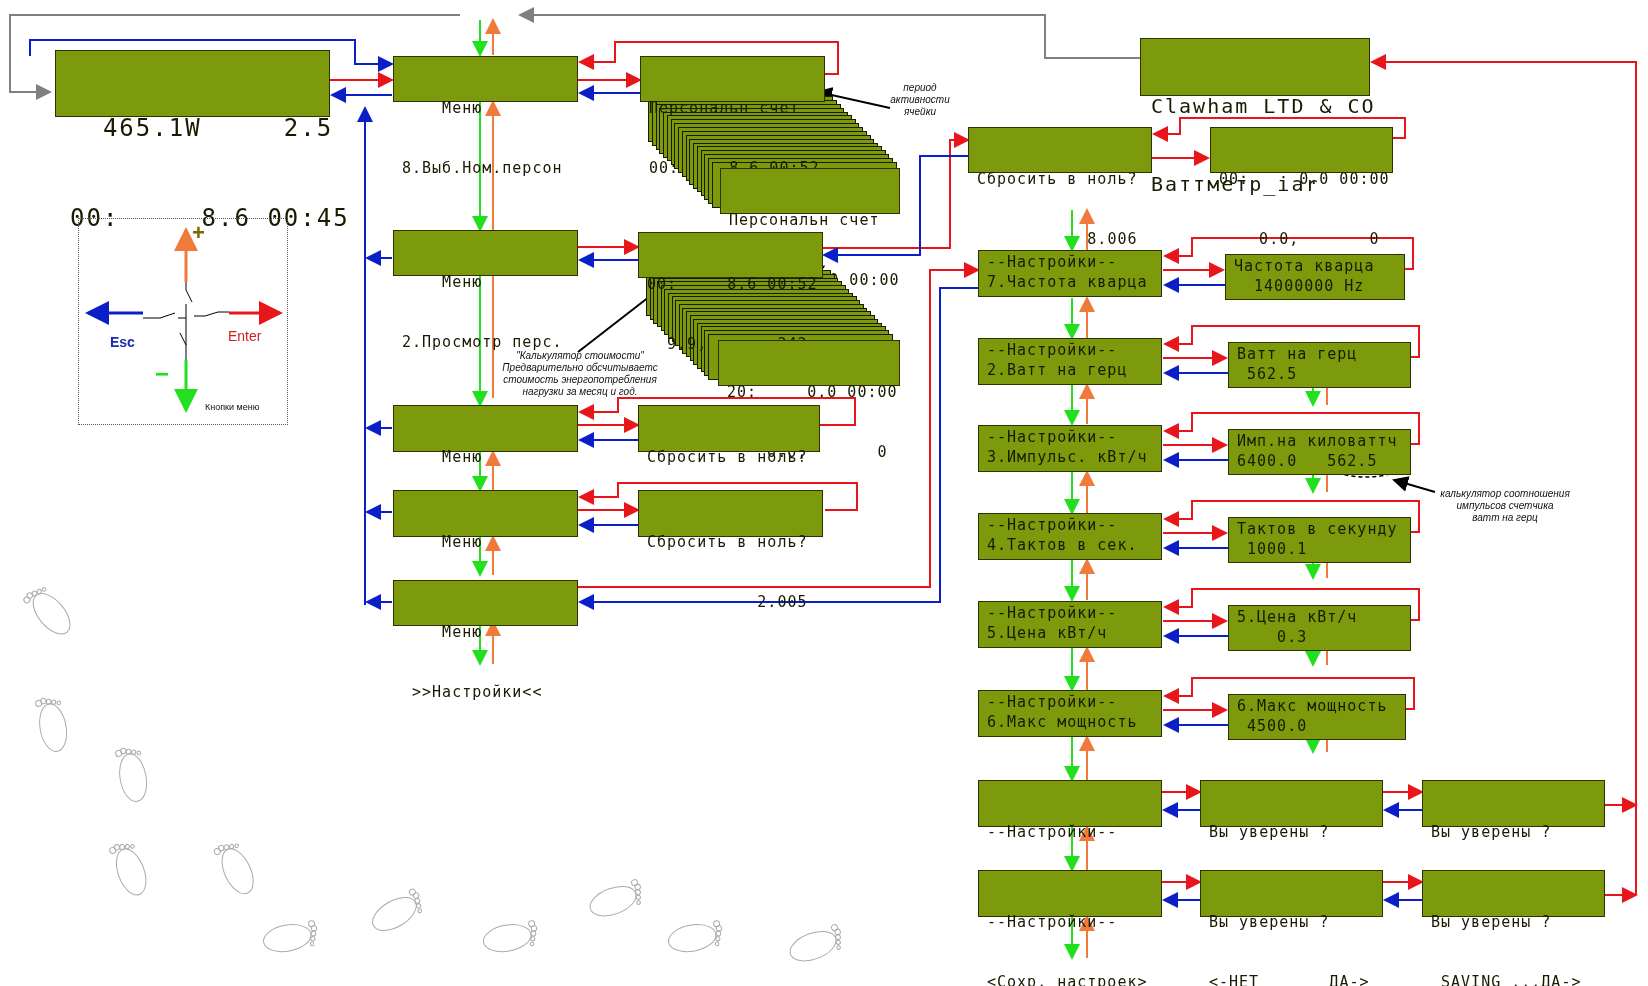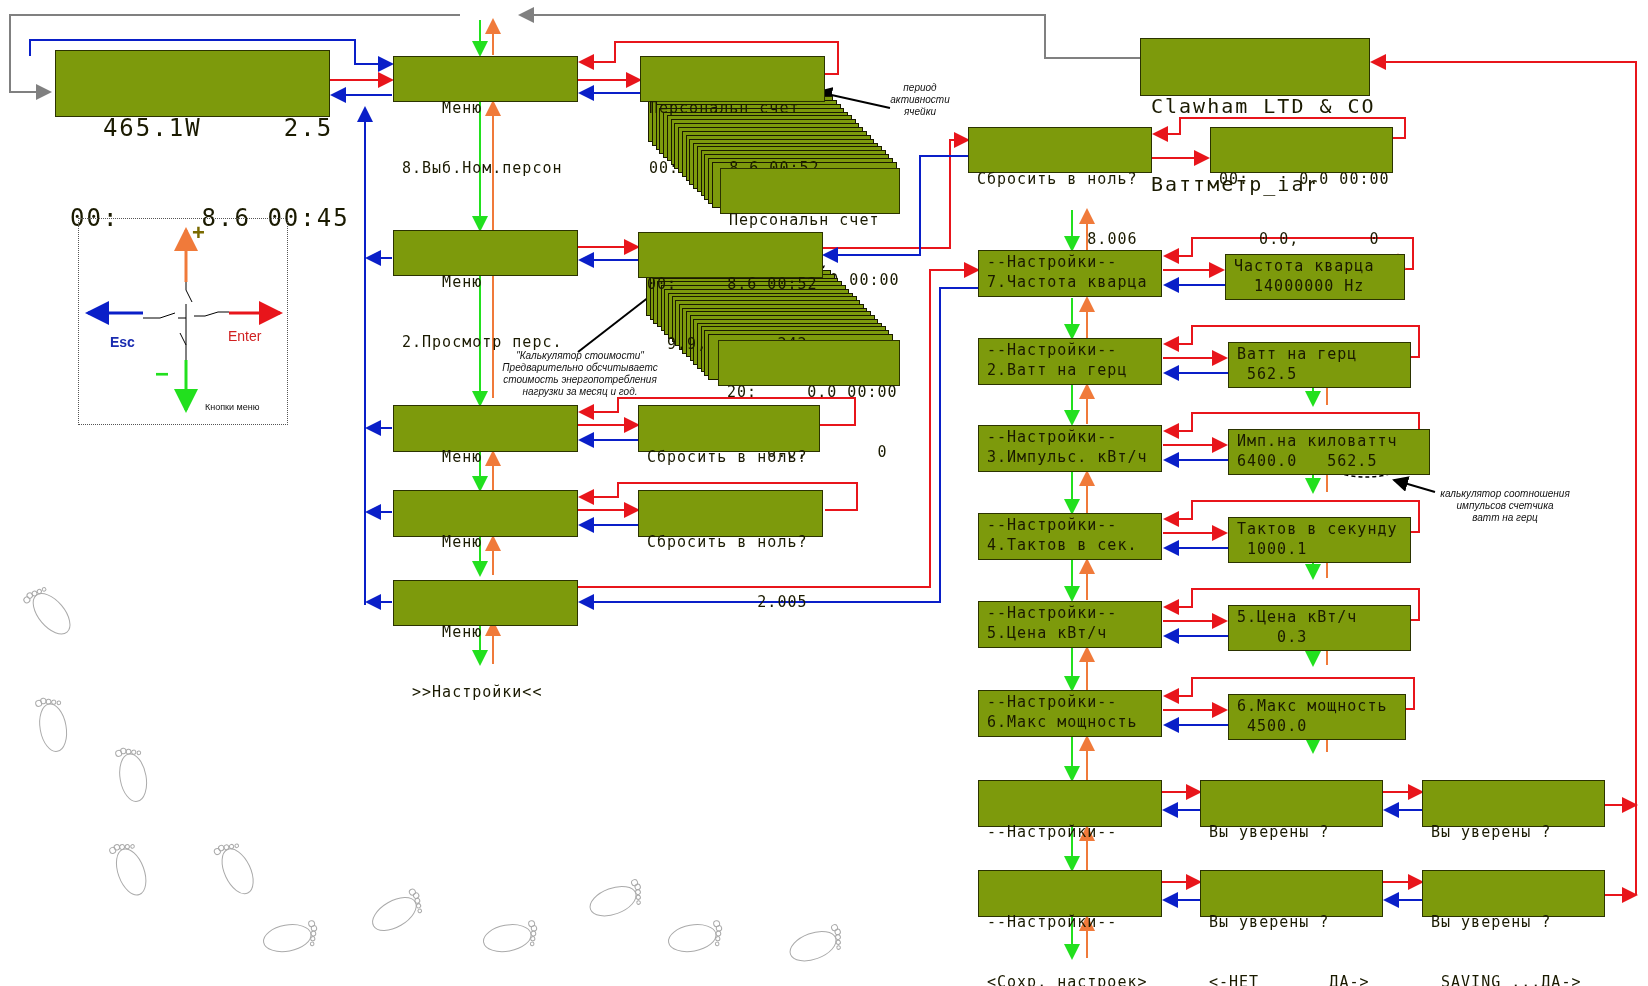--- a/index.html
+++ b/index.html
@@ -321,21 +321,21 @@
   <span class="ln">Сбросить в ноль?</span>
   <span class="ln">           2.005</span>
 </div>
 
 <div id="settingsCol">
     <div class="lcd" style="left: 978px; top: 250px; width: 184px; height: 47px;"><span class="ln">--Настройки--</span><span class="ln">7.Частота кварца</span></div>
     <div class="lcd" style="left: 1225px; top: 254px; width: 180px; height: 46px;"><span class="ln">Частота кварца</span><span class="ln">  14000000 Hz</span></div>
     <div class="lcd" style="left: 978px; top: 338px; width: 184px; height: 47px;"><span class="ln">--Настройки--</span><span class="ln">2.Ватт на герц</span></div>
     <div class="lcd" style="left: 1228px; top: 342px; width: 183px; height: 46px;"><span class="ln">Ватт на герц</span><span class="ln"> 562.5</span></div>
     <div class="lcd" style="left: 978px; top: 425px; width: 184px; height: 47px;"><span class="ln">--Настройки--</span><span class="ln">3.Импульс. кВт/ч</span></div>
-    <div class="lcd" style="left: 1228px; top: 429px; width: 202px; height: 46px;"><span class="ln">Имп.на киловаттч</span><span class="ln">6400.0   562.5</span></div>
+    <div class="lcd" style="left: 1228px; top: 429px; width: 183px; height: 46px;"><span class="ln">Имп.на киловаттч</span><span class="ln">6400.0   562.5</span></div>
     <div class="lcd" style="left: 978px; top: 513px; width: 184px; height: 47px;"><span class="ln">--Настройки--</span><span class="ln">4.Тактов в сек.</span></div>
     <div class="lcd" style="left: 1228px; top: 517px; width: 183px; height: 46px;"><span class="ln">Тактов в секунду</span><span class="ln"> 1000.1</span></div>
     <div class="lcd" style="left: 978px; top: 601px; width: 184px; height: 47px;"><span class="ln">--Настройки--</span><span class="ln">5.Цена кВт/ч</span></div>
     <div class="lcd" style="left: 1228px; top: 605px; width: 183px; height: 46px;"><span class="ln">5.Цена кВт/ч</span><span class="ln">    0.3</span></div>
     <div class="lcd" style="left: 978px; top: 690px; width: 184px; height: 47px;"><span class="ln">--Настройки--</span><span class="ln">6.Макс мощность</span></div>
     <div class="lcd" style="left: 1228px; top: 694px; width: 178px; height: 46px;"><span class="ln">6.Макс мощность</span><span class="ln"> 4500.0</span></div>
   </div>
 
 <div class="lcd" style="left:978px;top:780px;width:184px;height:47px;">
   <span class="ln">--Настройки--</span>

